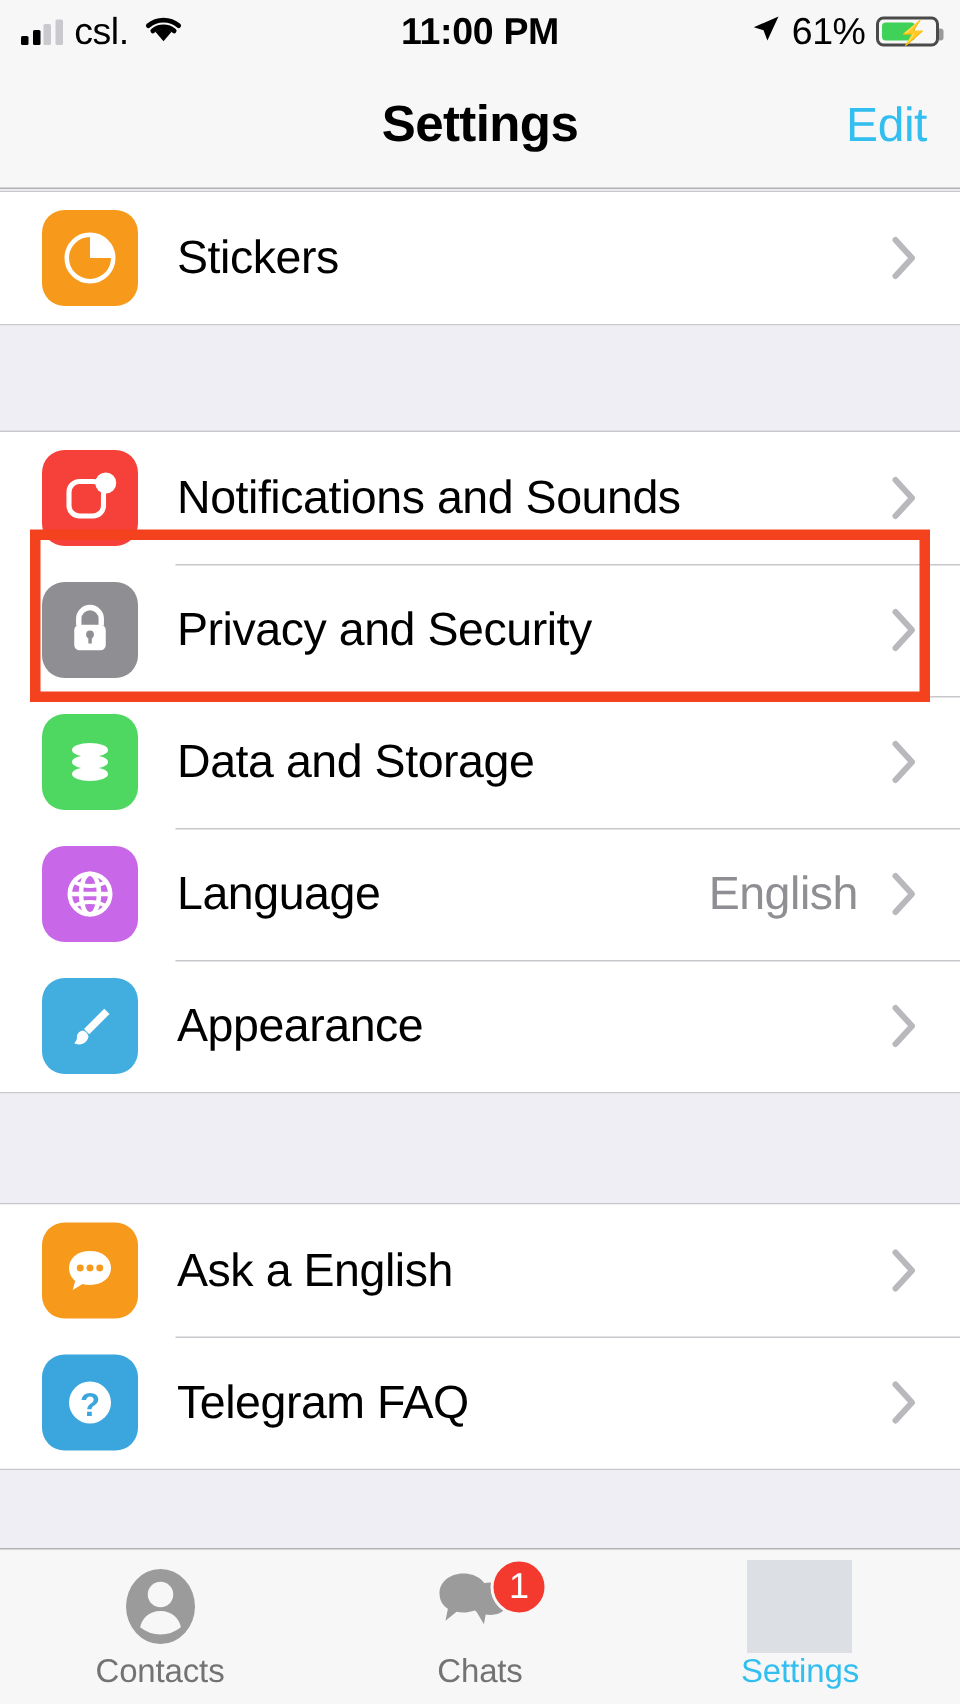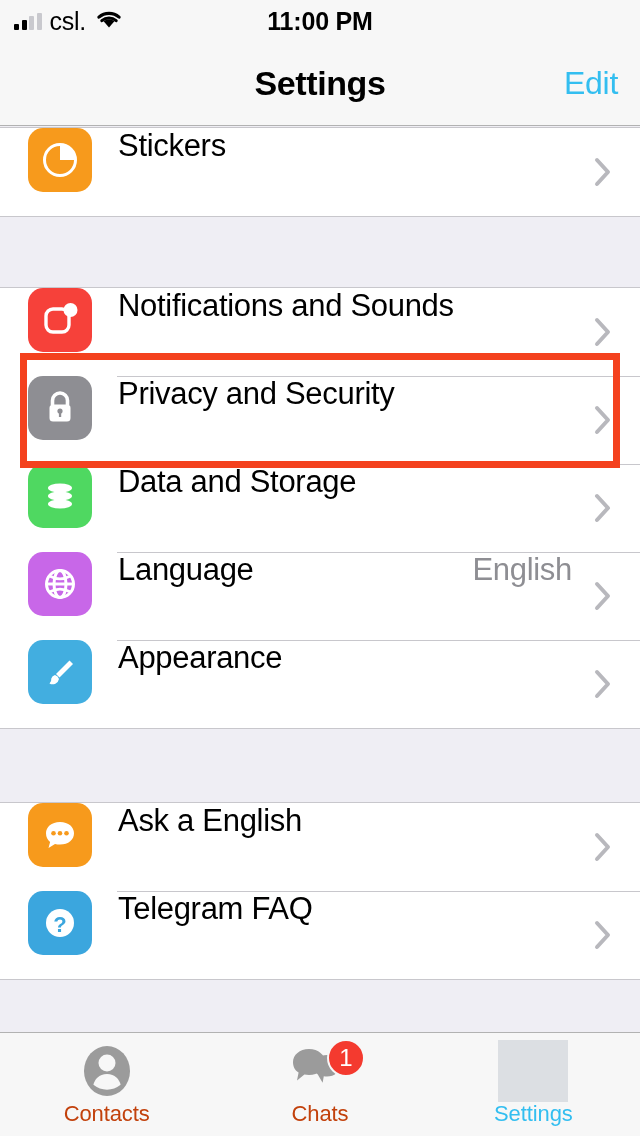--- a/index.html
+++ b/index.html
@@ -53,21 +53,21 @@
   }
 
   
   .list { position:absolute; top:127px; left:0; width:640px; bottom:104px; background:#EFEEF4; overflow:hidden; }
   .group { background:#FFFFFF; border-top:1px solid #C8C7CC; border-bottom:1px solid #C8C7CC; }
   .gap { height:70px; background:#EFEEF4; }
   .gap.tall { height:73px; }
 
   .row {
     position:relative; height:88px;
-    display:flex; 
+    display:flex; align-items:center;
     background:#FFFFFF; padding-left:28px;
   }
   .row + .row::before {
     content:""; position:absolute; left:117px; right:0; top:0; height:1px; background:#C8C7CC;
   }
   .row-icon {
     width:64px; height:64px; border-radius:15px; flex:0 0 auto;
     position:relative; display:flex; align-items:center; justify-content:center;
   }
   .row-label {
@@ -88,21 +88,21 @@
   }
 
   
   .tabbar {
     position:absolute; bottom:0; left:0; width:640px; height:104px;
     background:#F7F7F7; border-top:1px solid #B2B2B2;
     display:flex;
   }
   .tab { flex:1 1 0; display:flex; flex-direction:column; align-items:center; justify-content:flex-start; padding-top:10px; position:relative; }
   .tab-icon { height:56px; display:flex; align-items:center; justify-content:center; position:relative; }
-  .tab-label { font-size:22px; color:#c2410c; margin-top:2px; letter-spacing:-0.1px; }
+  .tab-label { font-size:22px; color:#737373; margin-top:2px; letter-spacing:-0.1px; }
   .tab.active .tab-label { color:#33BEF0; }
   .badge {
     position:absolute; top:-4px; right:-14px;
     min-width:38px; height:38px; border-radius:19px; background:#F43A2F;
     color:#fff; font-size:24px; font-weight:500;
     display:flex; align-items:center; justify-content:center;
     border:2px solid #F7F7F7;
   }
   .placeholder-icon { width:70px; height:62px; background:#DCDFE3; }
 </style>
@@ -126,20 +126,32 @@
           <path d="M4.9 9.1 a15.5 15.5 0 0 1 20.2 0" stroke="#000" stroke-width="3.2" fill="none" stroke-linecap="round"></path>
           <path d="M7.9 12.6 a11 11 0 0 1 14.2 0" stroke="#000" stroke-width="3.2" fill="none" stroke-linecap="round"></path>
         </svg>
       </span>
     </div>
 
     <div class="sb-center">
       <span class="sb-time">11:00 PM</span>
     </div>
 
+    <div class="sb-right">
+      <span>
+        <svg width="22" height="22" viewBox="0 0 22 22">
+          <path d="M20 3 L3.5 10.2 L10 12.2 L12.6 19 Z" fill="#000"></path>
+        </svg>
+      </span>
+      <span class="sb-text">61%</span>
+      <span class="batt">
+        <span class="fill"></span>
+        <span class="bolt">⚡</span>
+      </span>
+    </div>
   </div>
 
   <div class="navbar">
     <div class="nav-title">Settings</div>
     <div class="nav-edit">Edit</div>
   </div>
 
   <div class="list">
 
     <div class="group">

